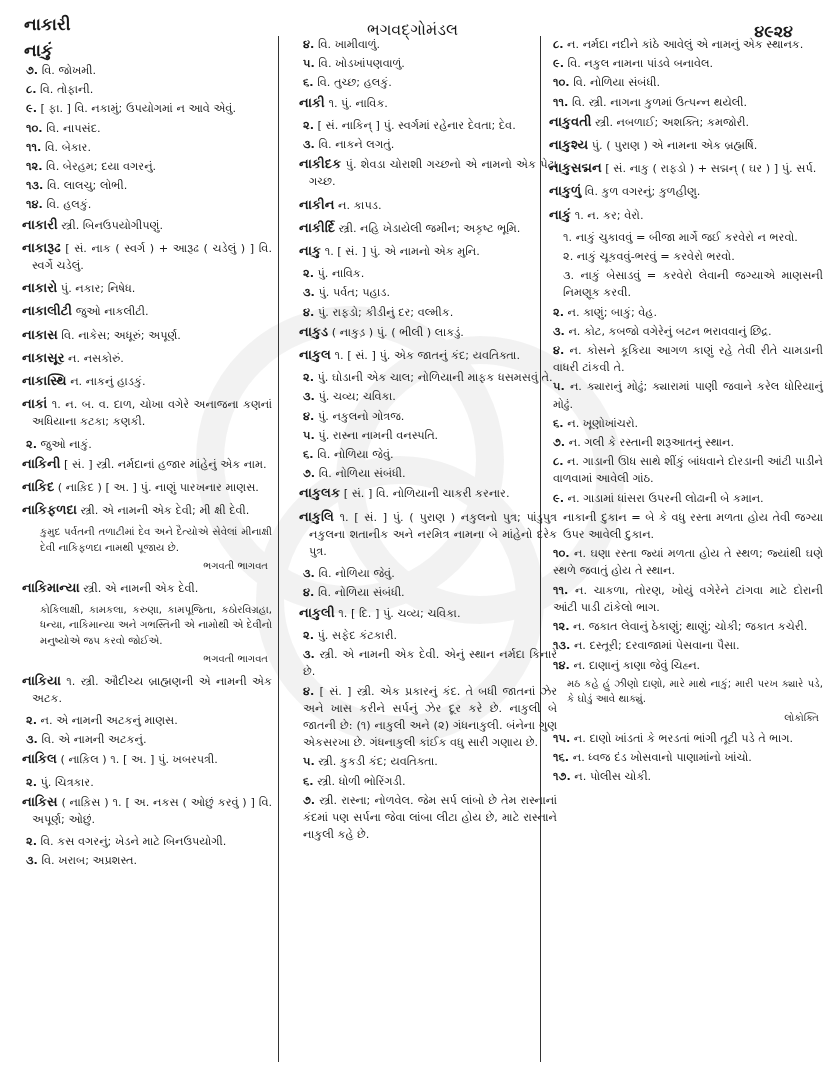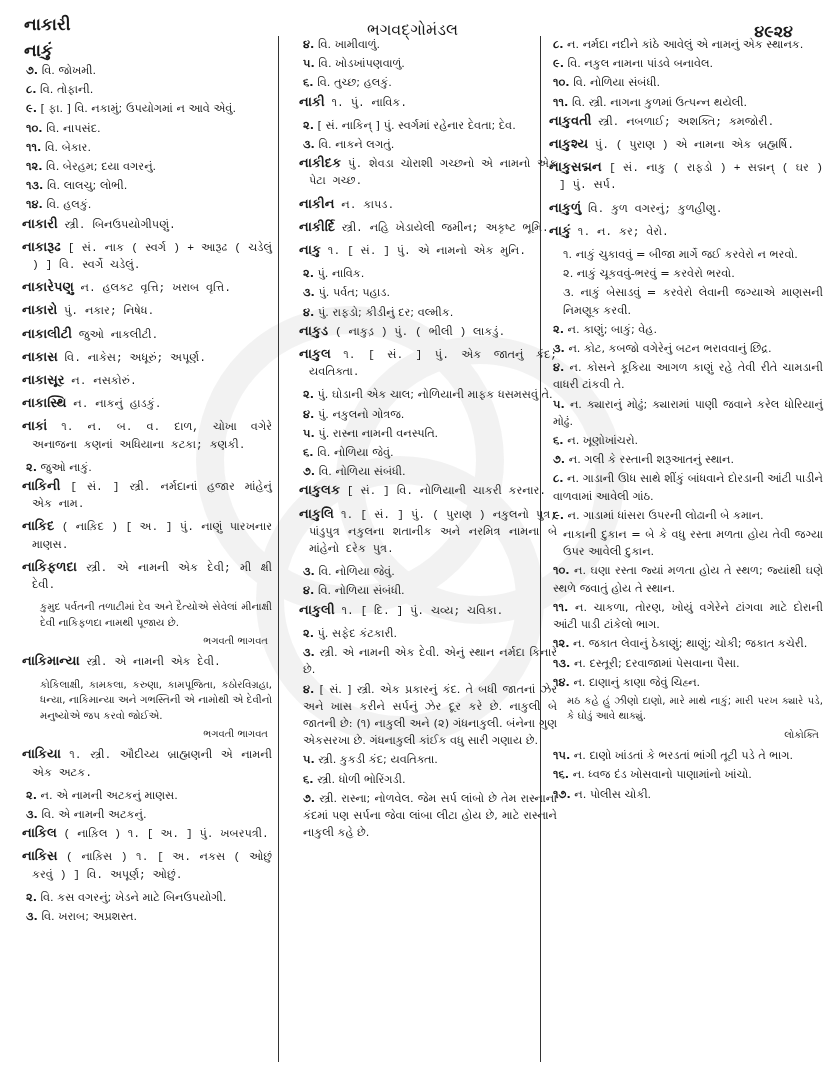--- a/index.html
+++ b/index.html
@@ -19,21 +19,21 @@
     .hdr-center { position: absolute; left: 0; right: 0; top: 6px; text-align: center; font-size: 16px; font-weight: normal; }
     .hdr-right { position: absolute; right: 8px; top: 8px; font-weight: bold; font-size: 16px; }
     .hdr-sub { position: absolute; top: 40px; left: 24px; font-weight: bold; font-size: 17px; }
     .columns { position: absolute; top: 62px; left: 22px; width: 792px; height: 1000px; }
     .col {
       position: absolute; top: 0; bottom: 0; font-size: 11.3px; line-height: 17.2px;
     }
     .col1 { left: 0; width: 250px; top: 0; }
     .col2 { left: 256px; width: 258px; top: -26px; padding-left: 20px; border-left: 1.3px solid #333; }
     .col3 { left: 518px; width: 274px; top: -26px; padding-left: 8px; border-left: 1.3px solid #333; }
-    .entry { margin: 0 0 5px 0; text-indent: -10px; padding-left: 10px; text-align: justify; font-family: Liberation Mono, monospace; }
+    .entry { margin: 0 0 5px 0; text-indent: -10px; padding-left: 10px; text-align: justify; }
     .sense { margin: 0 0 2px 4px; text-indent: -0px; padding-left: 0; text-align: justify; }
     .hw { font-weight: bold; font-size: 13px; }
     .num { font-weight: bold; }
     .quote { font-size: 10.3px; margin: 2px 0 2px 18px; line-height: 15.5px; text-align: justify; }
     .quote-src { text-align: right; font-size: 10px; margin: 0 4px 4px 0; }
     .phrase { margin: 0 0 2px 14px; text-align: justify; }
   </style>
 </head>
 <body>
 
@@ -55,40 +55,40 @@
       <div class="sense"><span class="num">૭.</span><span> </span><span>વિ. જોખમી.</span></div>
       <div class="sense"><span class="num">૮.</span><span> </span><span>વિ. તોફાની.</span></div>
       <div class="sense"><span class="num">૯.</span><span> </span><span>[ ફા. ] વિ. નકામું; ઉપયોગમાં ન આવે એવું.</span></div>
       <div class="sense"><span class="num">૧૦.</span><span> </span><span>વિ. નાપસંદ.</span></div>
       <div class="sense"><span class="num">૧૧.</span><span> </span><span>વિ. બેકાર.</span></div>
       <div class="sense"><span class="num">૧૨.</span><span> </span><span>વિ. બેરહમ; દયા વગરનું.</span></div>
       <div class="sense"><span class="num">૧૩.</span><span> </span><span>વિ. લાલચુ; લોભી.</span></div>
       <div class="sense"><span class="num">૧૪.</span><span> </span><span>વિ. હલકું.</span></div>
       <div class="entry"><span class="hw">નાકારી</span><span> </span><span>સ્ત્રી. બિનઉપયોગીપણું.</span></div>
       <div class="entry"><span class="hw">નાકારૂઢ</span><span> </span><span>[ સં. નાક ( સ્વર્ગ ) + આરૂઢ ( ચડેલું ) ] વિ. સ્વર્ગે ચડેલું.</span></div>
-      <div class="entry"><span class="hw">નાકારેપણુ</span><span> </span><span>ન. હલકટ વૃત્તિ; ખરાબ વૃત્તિ.</span></div>
       <div class="entry"><span class="hw">નાકારો</span><span> </span><span>પું. નકાર; નિષેધ.</span></div>
       <div class="entry"><span class="hw">નાકાલીટી</span><span> </span><span>જુઓ નાકલીટી.</span></div>
       <div class="entry"><span class="hw">નાકાસ</span><span> </span><span>વિ. નાકેસ; અધૂરું; અપૂર્ણ.</span></div>
       <div class="entry"><span class="hw">નાકાસૂર</span><span> </span><span>ન. નસકોરું.</span></div>
       <div class="entry"><span class="hw">નાકાસ્થિ</span><span> </span><span>ન. નાકનું હાડકું.</span></div>
       <div class="entry"><span class="hw">નાકાં</span><span> </span><span>૧. ન. બ. વ. દાળ, ચોખા વગેરે અનાજના કણનાં અધિયાના કટકા; કણકી.</span></div>
       <div class="sense"><span class="num">૨.</span><span> </span><span>જુઓ નાકું.</span></div>
       <div class="entry"><span class="hw">નાકિની</span><span> </span><span>[ સં. ] સ્ત્રી. નર્મદાનાં હજાર માંહેનું એક નામ.</span></div>
       <div class="entry"><span class="hw">નાકિદ</span><span> </span><span>( નાક઼િદ ) [ અ. ] પું. નાણું પારખનાર માણસ.</span></div>
       <div class="entry"><span class="hw">નાકિફળદા</span><span> </span><span>સ્ત્રી. એ નામની એક દેવી; મી ક્ષી દેવી.</span></div>
       <div class="quote">કુમુદ પર્વતની તળાટીમાં દેવ અને દૈત્યોએ સેવેલાં મીનાક્ષી દેવી નાકિફળદા નામથી પૂજાય છે.</div>
       <div class="quote-src">ભગવતી ભાગવત</div>
       <div class="entry"><span class="hw">નાકિમાન્યા</span><span> </span><span>સ્ત્રી. એ નામની એક દેવી.</span></div>
       <div class="quote">કોકિલાક્ષી, કામકલા, કરુણા, કામપૂજિતા, કઠોરવિગ્રહા, ધન્યા, નાકિમાન્યા અને ગભસ્તિની એ નામોથી એ દેવીનો મનુષ્યોએ જપ કરવો જોઈએ.</div>
       <div class="quote-src">ભગવતી ભાગવત</div>
       <div class="entry"><span class="hw">નાકિયા</span><span> </span><span>૧. સ્ત્રી. ઔદીચ્ય બ્રાહ્મણની એ નામની એક અટક.</span></div>
       <div class="sense"><span class="num">૨.</span><span> </span><span>ન. એ નામની અટકનું માણસ.</span></div>
       <div class="sense"><span class="num">૩.</span><span> </span><span>વિ. એ નામની અટકનું.</span></div>
       <div class="entry"><span class="hw">નાકિલ</span><span> </span><span>( નાક઼િલ ) ૧. [ અ. ] પું. ખબરપત્રી.</span></div>
+      <div class="sense"><span class="num">૨.</span><span> </span><span>પું. ચિત્રકાર.</span></div>
       <div class="entry"><span class="hw">નાકિસ</span><span> </span><span>( નાક઼િસ ) ૧. [ અ. નકસ ( ઓછું કરવું ) ] વિ. અપૂર્ણ; ઓછું.</span></div>
       <div class="sense"><span class="num">૨.</span><span> </span><span>વિ. કસ વગરનું; ખેડને માટે બિનઉપયોગી.</span></div>
       <div class="sense"><span class="num">૩.</span><span> </span><span>વિ. ખરાબ; અપ્રશસ્ત.</span></div>
     </div>
   <div class="col col2">
       <div class="sense"><span class="num">૪.</span><span> </span><span>વિ. ખામીવાળું.</span></div>
       <div class="sense"><span class="num">૫.</span><span> </span><span>વિ. ખોડખાંપણવાળું.</span></div>
       <div class="sense"><span class="num">૬.</span><span> </span><span>વિ. તુચ્છ; હલકું.</span></div>
       <div class="entry"><span class="hw">નાકી</span><span> </span><span>૧. પું. નાવિક.</span></div>
       <div class="sense"><span class="num">૨.</span><span> </span><span>[ સં. નાકિન્ ] પું. સ્વર્ગમાં રહેનાર દેવતા; દેવ.</span></div>
@@ -96,20 +96,21 @@
       <div class="entry"><span class="hw">નાકીદક</span><span> </span><span>પું. શેવડા ચોરાશી ગચ્છનો એ નામનો એક પેટા ગચ્છ.</span></div>
       <div class="entry"><span class="hw">નાકીન</span><span> </span><span>ન. કાપડ.</span></div>
       <div class="entry"><span class="hw">નાકીર્દિ</span><span> </span><span>સ્ત્રી. નહિ ખેડાયેલી જમીન; અકૃષ્ટ ભૂમિ.</span></div>
       <div class="entry"><span class="hw">નાકુ</span><span> </span><span>૧. [ સં. ] પું. એ નામનો એક મુનિ.</span></div>
       <div class="sense"><span class="num">૨.</span><span> </span><span>પું. નાવિક.</span></div>
       <div class="sense"><span class="num">૩.</span><span> </span><span>પું. પર્વત; પહાડ.</span></div>
       <div class="sense"><span class="num">૪.</span><span> </span><span>પું. રાફડો; કીડીનું દર; વલ્મીક.</span></div>
       <div class="entry"><span class="hw">નાકુડ</span><span> </span><span>( નાકુડ઼ ) પું. ( ભીલી ) લાકડું.</span></div>
       <div class="entry"><span class="hw">નાકુલ</span><span> </span><span>૧. [ સં. ] પું. એક જાતનું કંદ; યવતિક્તા.</span></div>
       <div class="sense"><span class="num">૨.</span><span> </span><span>પું. ઘોડાની એક ચાલ; નોળિયાની માફક ધસમસવું તે.</span></div>
+      <div class="sense"><span class="num">૩.</span><span> </span><span>પું. ચવ્ય; ચવિકા.</span></div>
       <div class="sense"><span class="num">૪.</span><span> </span><span>પું. નકુલનો ગોત્રજ.</span></div>
       <div class="sense"><span class="num">૫.</span><span> </span><span>પું. રાસ્ના નામની વનસ્પતિ.</span></div>
       <div class="sense"><span class="num">૬.</span><span> </span><span>વિ. નોળિયા જેવું.</span></div>
       <div class="sense"><span class="num">૭.</span><span> </span><span>વિ. નોળિયા સંબંધી.</span></div>
       <div class="entry"><span class="hw">નાકુલક</span><span> </span><span>[ સં. ] વિ. નોળિયાની ચાકરી કરનાર.</span></div>
       <div class="entry"><span class="hw">નાકુલિ</span><span> </span><span>૧. [ સં. ] પું. ( પુરાણ ) નકુલનો પુત્ર; પાંડુપુત્ર નકુલના શતાનીક અને નરમિત્ર નામના બે માંહેનો દરેક પુત્ર.</span></div>
       <div class="sense"><span class="num">૩.</span><span> </span><span>વિ. નોળિયા જેવું.</span></div>
       <div class="sense"><span class="num">૪.</span><span> </span><span>વિ. નોળિયા સંબંધી.</span></div>
       <div class="entry"><span class="hw">નાકુલી</span><span> </span><span>૧. [ દિ. ] પું. ચવ્ય; ચવિકા.</span></div>
       <div class="sense"><span class="num">૨.</span><span> </span><span>પું. સફેદ કંટકારી.</span></div>

